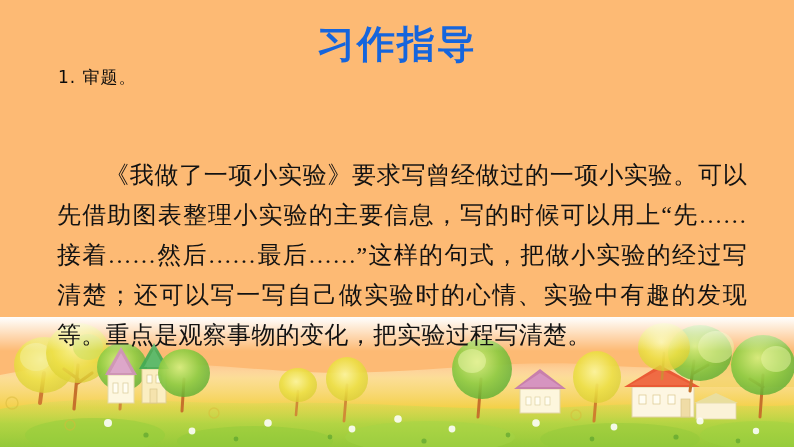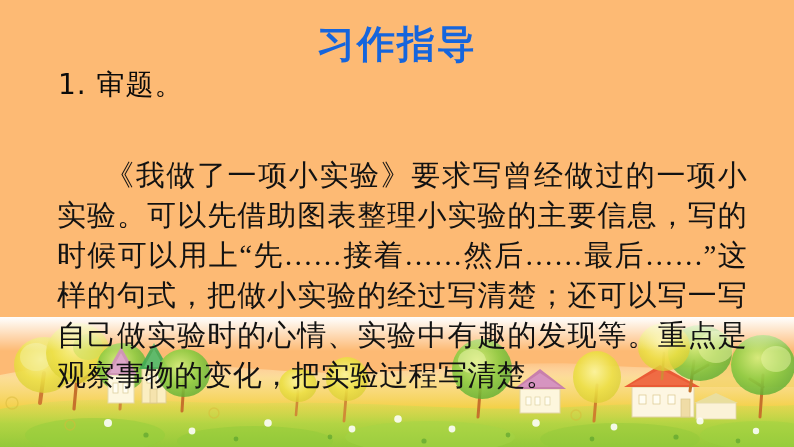--- a/index.html
+++ b/index.html
@@ -34,34 +34,34 @@
     z-index: 6;
   }
 
   
   .subtitle {
     position: absolute;
     top: 66px;
     left: 58px;
     font-family: "DejaVu Sans", "Liberation Sans", sans-serif;
     font-weight: normal;
-    font-size: 28px;
+    font-size: 17px;
     color: #0a0a0a;
     letter-spacing: 1px;
     z-index: 6;
   }
 
   
   .body-text {
     position: absolute;
     top: 155px;
     left: 57px;
     width: 690px;
     font-family: "Liberation Serif", "DejaVu Serif", serif;
-    font-size: 29px;
+    font-size: 24px;
     line-height: 40px;
     color: #121212;
     text-align: justify;
     text-indent: 48px;
     letter-spacing: 0.3px;
     z-index: 6;
   }
 
   
   .scene {

